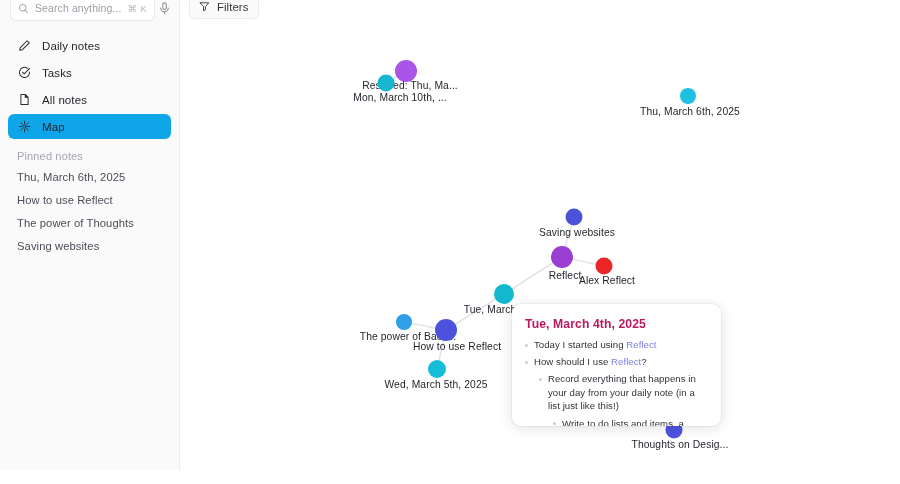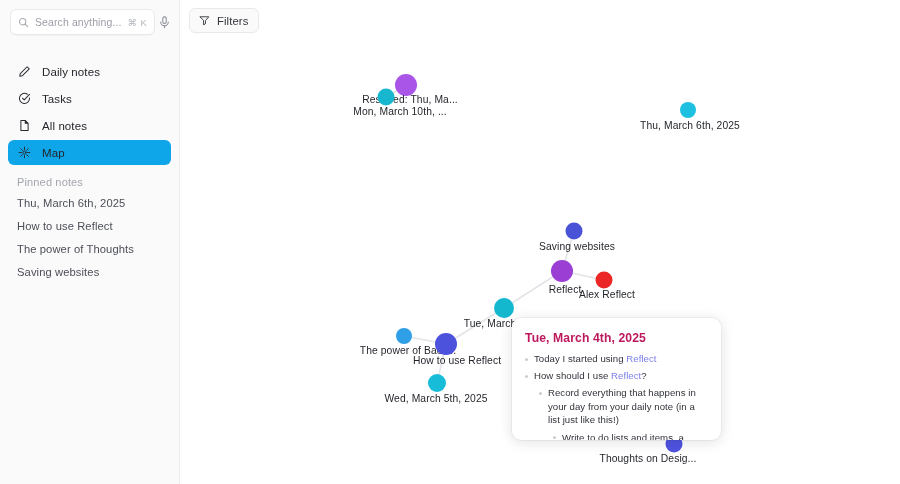--- a/index.html
+++ b/index.html
@@ -3,21 +3,21 @@
 <meta charset="utf-8">
 <style>
   * { box-sizing: border-box; margin: 0; padding: 0; }
   html, body {
     width: 900px; height: 484px;
     font-family: "Liberation Sans", sans-serif;
     background: #ffffff;
     overflow: hidden;
     -webkit-font-smoothing: antialiased;
   }
-  #app { position: relative; width: 900px; height: 456px; display: flex; }
+  #app { position: relative; width: 900px; height: 456px; display: flex; align-items: center; }
 
   
   #sidebar {
     width: 180px; height: 484px;
     background: #fafafb;
     border-right: 1px solid #ebecef;
     position: relative;
     flex: 0 0 180px;
   }
   .search-row {
@@ -47,21 +47,21 @@
     font-size: 9.5px; color: #b4b7bf; white-space: nowrap;
     letter-spacing: .4px;
   }
   .mic-btn {
     width: 22px; height: 22px;
     display: flex; align-items: center; justify-content: center;
     border-radius: 5px;
   }
   svg { display: block; }
 
-  .nav { margin-top: 24px; padding: 0 8px; }
+  .nav { margin-top: 12px; padding: 0 8px; }
   .nav-item {
     height: 25px;
     display: flex; align-items: center;
     gap: 11px;
     padding: 0 9px;
     border-radius: 6px;
     margin-bottom: 2px;
   }
   .nav-item.active { background: #0ea5e9; }
   .nav-item .label {
@@ -269,21 +269,21 @@
           <div class="node-label" style="left: 427px; top: 289px;">Alex Reflect</div>
           <div class="node" style="left: 324px; top: 308px; width: 20px; height: 20px; background: rgb(20, 184, 206);"></div>
           <div class="node-label" style="left: 310px; top: 318px;">Tue, March</div>
           <div class="node" style="left: 224px; top: 336px; width: 16px; height: 16px; background: rgb(47, 159, 232);"></div>
           <div class="node-label" style="left: 228px; top: 345px;">The power of Back...</div>
           <div class="node" style="left: 266px; top: 344px; width: 22px; height: 22px; background: rgb(77, 82, 221);"></div>
           <div class="node-label" style="left: 277px; top: 355px;">How to use Reflect</div>
           <div class="node" style="left: 257px; top: 383px; width: 18px; height: 18px; background: rgb(23, 188, 216);"></div>
           <div class="node-label" style="left: 256px; top: 393px;">Wed, March 5th, 2025</div>
           <div class="node" style="left: 494px; top: 444px; width: 17px; height: 17px; background: rgb(79, 83, 224);"></div>
-          <div class="node-label" style="left: 468px; top: 453px;">Thoughts on Desig...</div>
+          <div class="node-label" style="left: 500px; top: 453px;">Thoughts on Desig...</div>
         </div>
     </div>
 
     <div id="popup">
       <div class="p-title">Tue, March 4th, 2025</div>
       <div id="popup-items">
           <div class="bullet-row">
             <span class="bullet-dot"></span>
             <span class="bullet-text"><span>Today I started using </span><span class="lnk">Reflect</span></span>
           </div>

